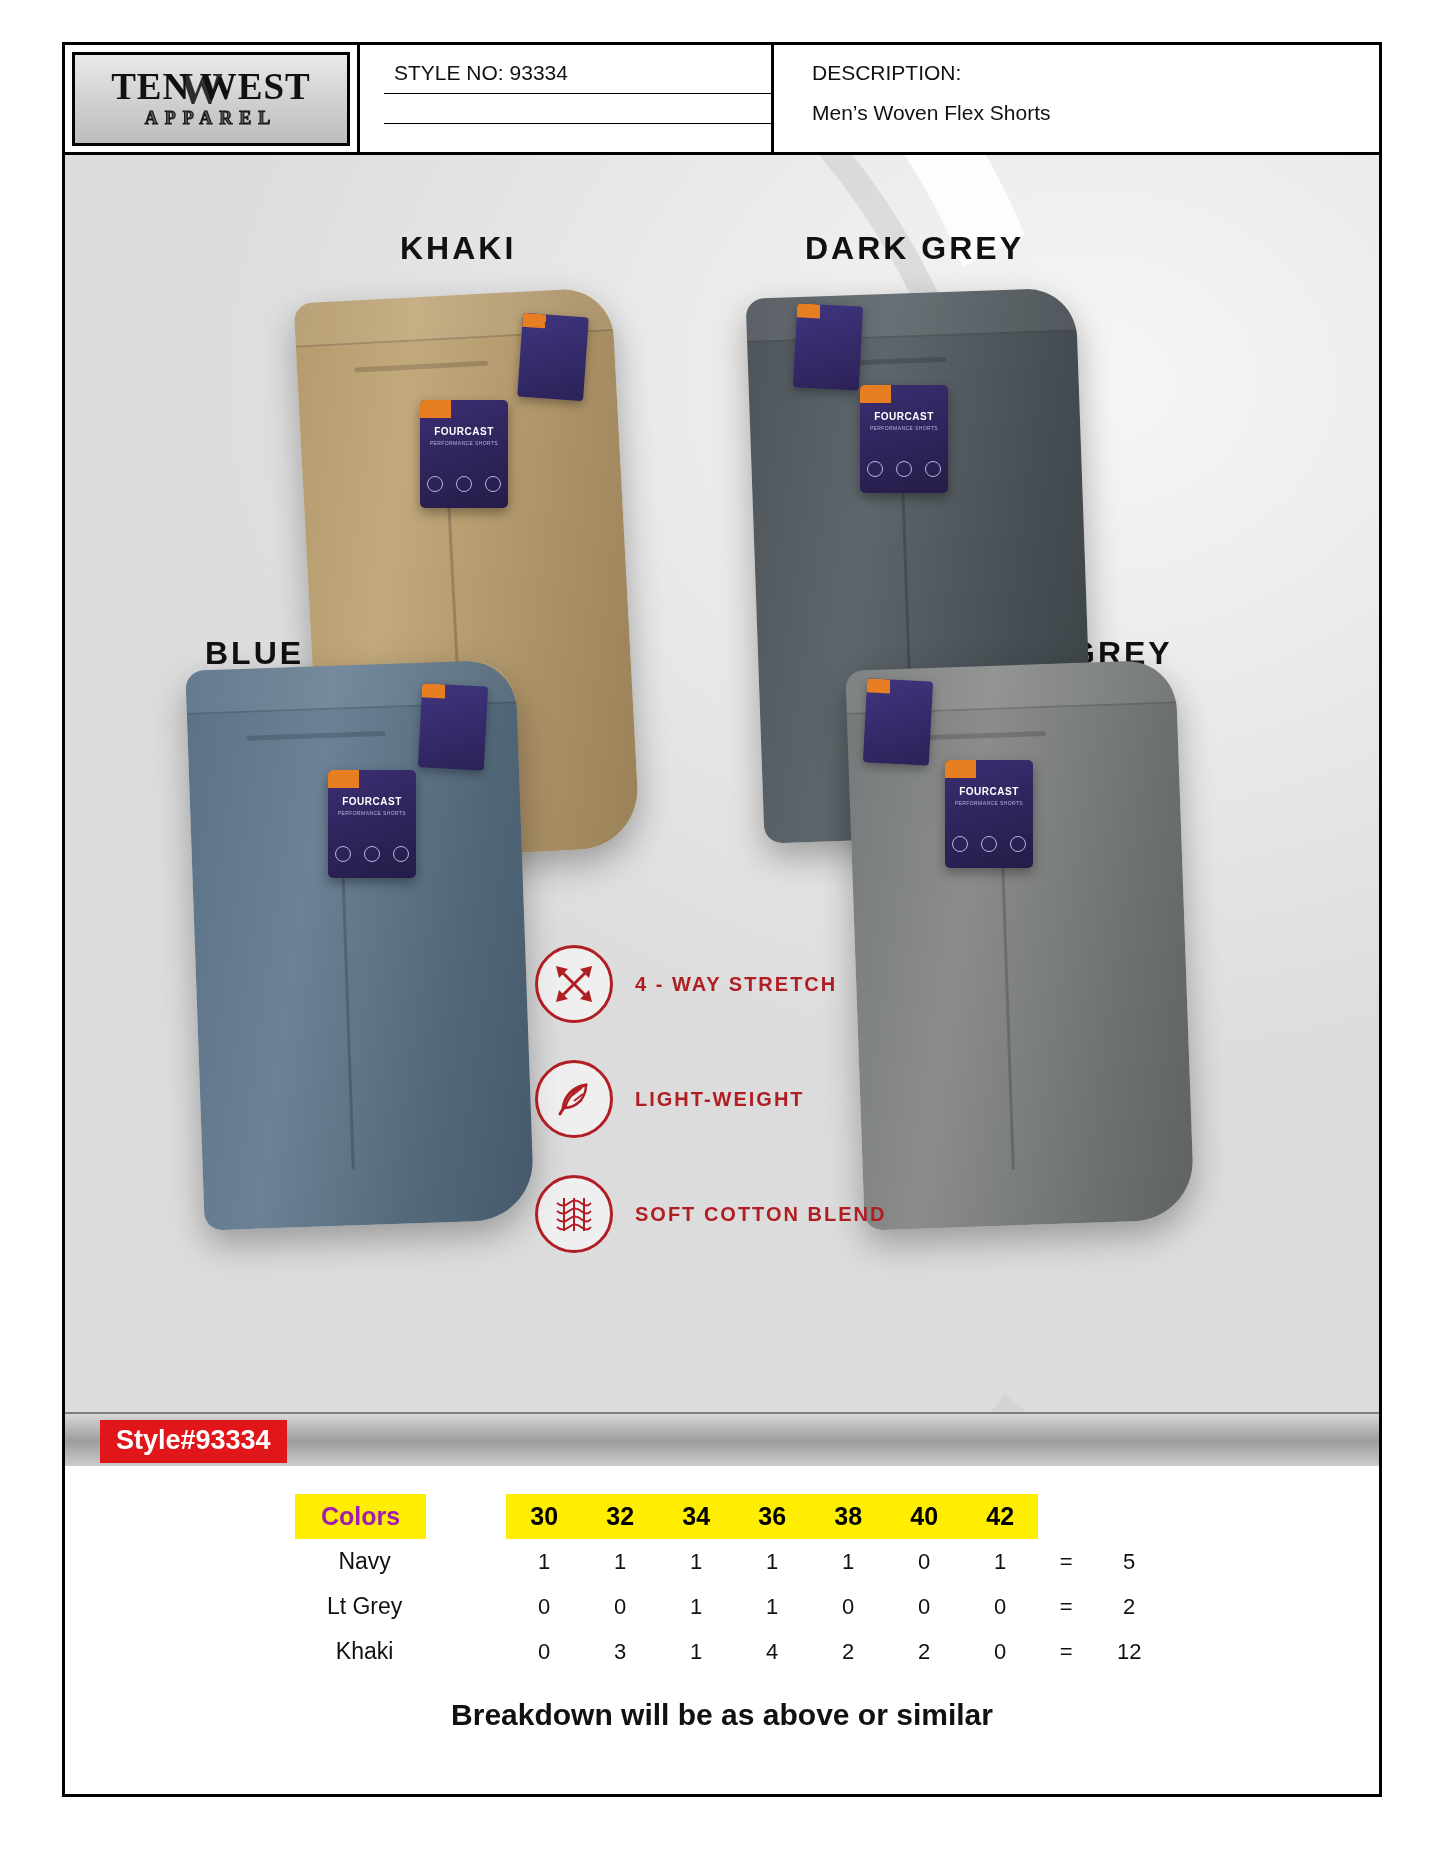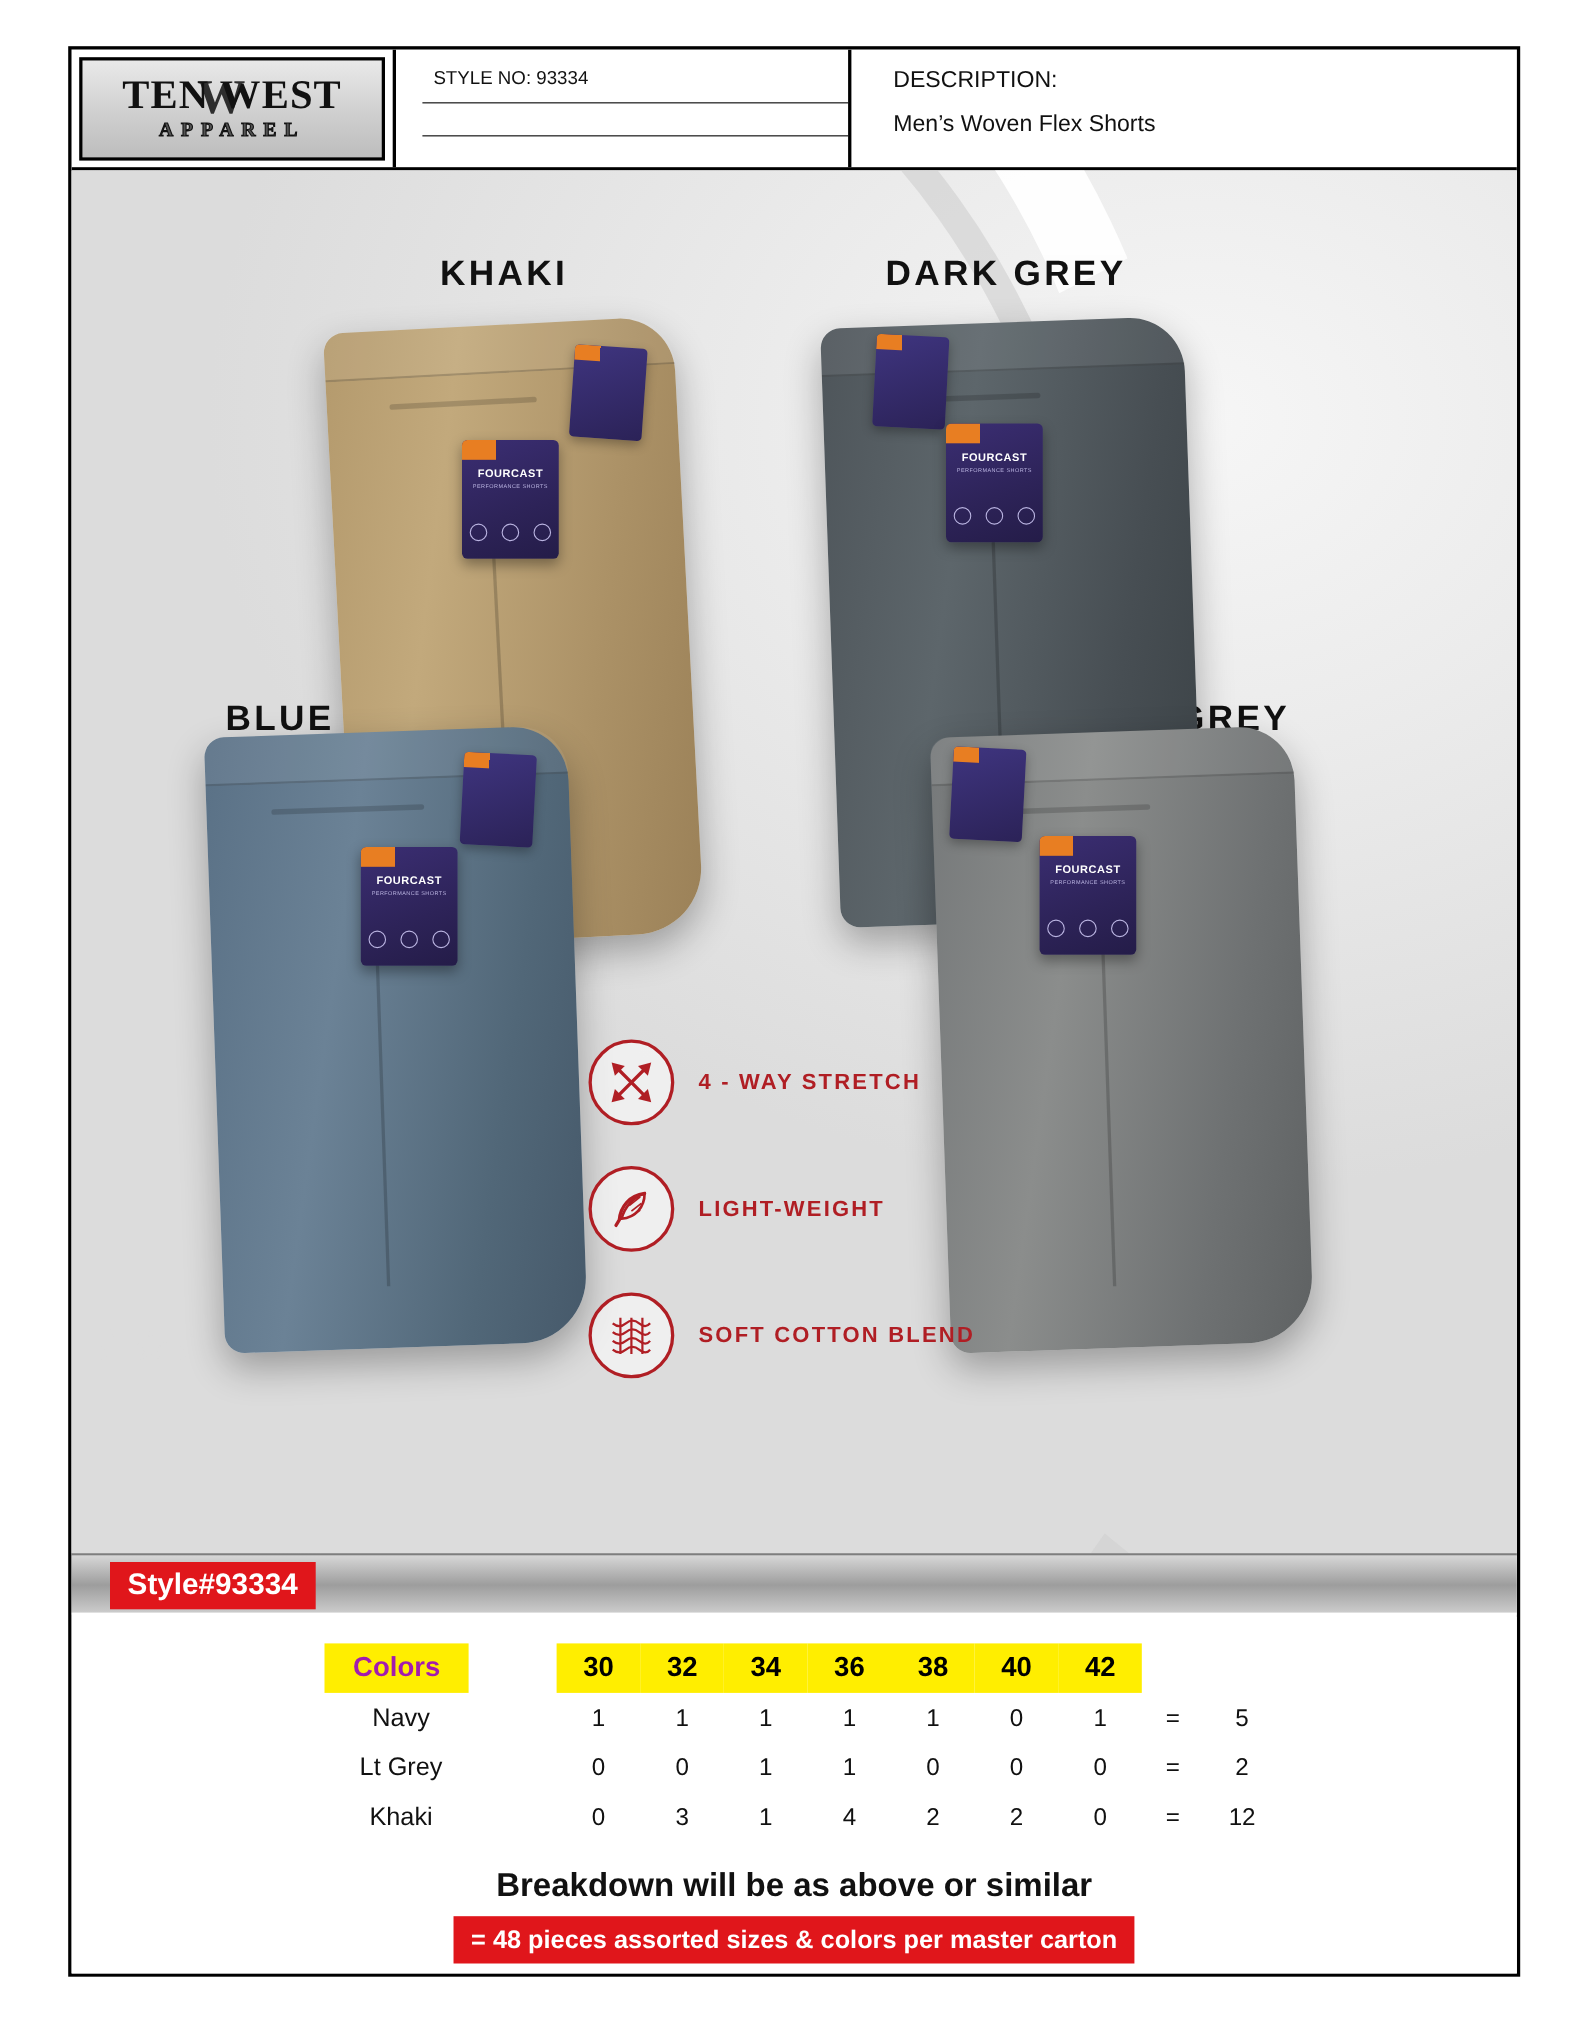--- a/index.html
+++ b/index.html
@@ -72,21 +72,21 @@
   .style-cell{
     width:390px;box-sizing:border-box;
     border-right:3px solid #000;
     position:relative;
   }
   .style-line{
     position:absolute;left:0;width:100%;border-bottom:1.5px solid #000;
   }
   .style-text{
     position:absolute;left:10px;top:16px;
-    font-size:17px;color:#111;
+    font-size:21px;color:#111;
   }
   .desc-cell{
     flex:1;box-sizing:border-box;position:relative;
   }
   .desc-label{
     position:absolute;left:14px;top:16px;font-size:21px;color:#111;
   }
   .desc-value{
     position:absolute;left:14px;top:56px;font-size:21px;color:#111;
   }
@@ -493,17 +493,16 @@
             <td class="qty">2</td>
             <td class="qty">2</td>
             <td class="qty">0</td>
             <td class="eq">=</td>
             <td class="tot">12</td>
           </tr>
         </tbody>
       </table>
 
       <div class="note">Breakdown will be as above or similar</div>
-      <div class="carton">= 48 pieces assorted sizes &amp; colors per master carton</div>
     </div>
 
   </div>
 </div>
 
 </body></html>

